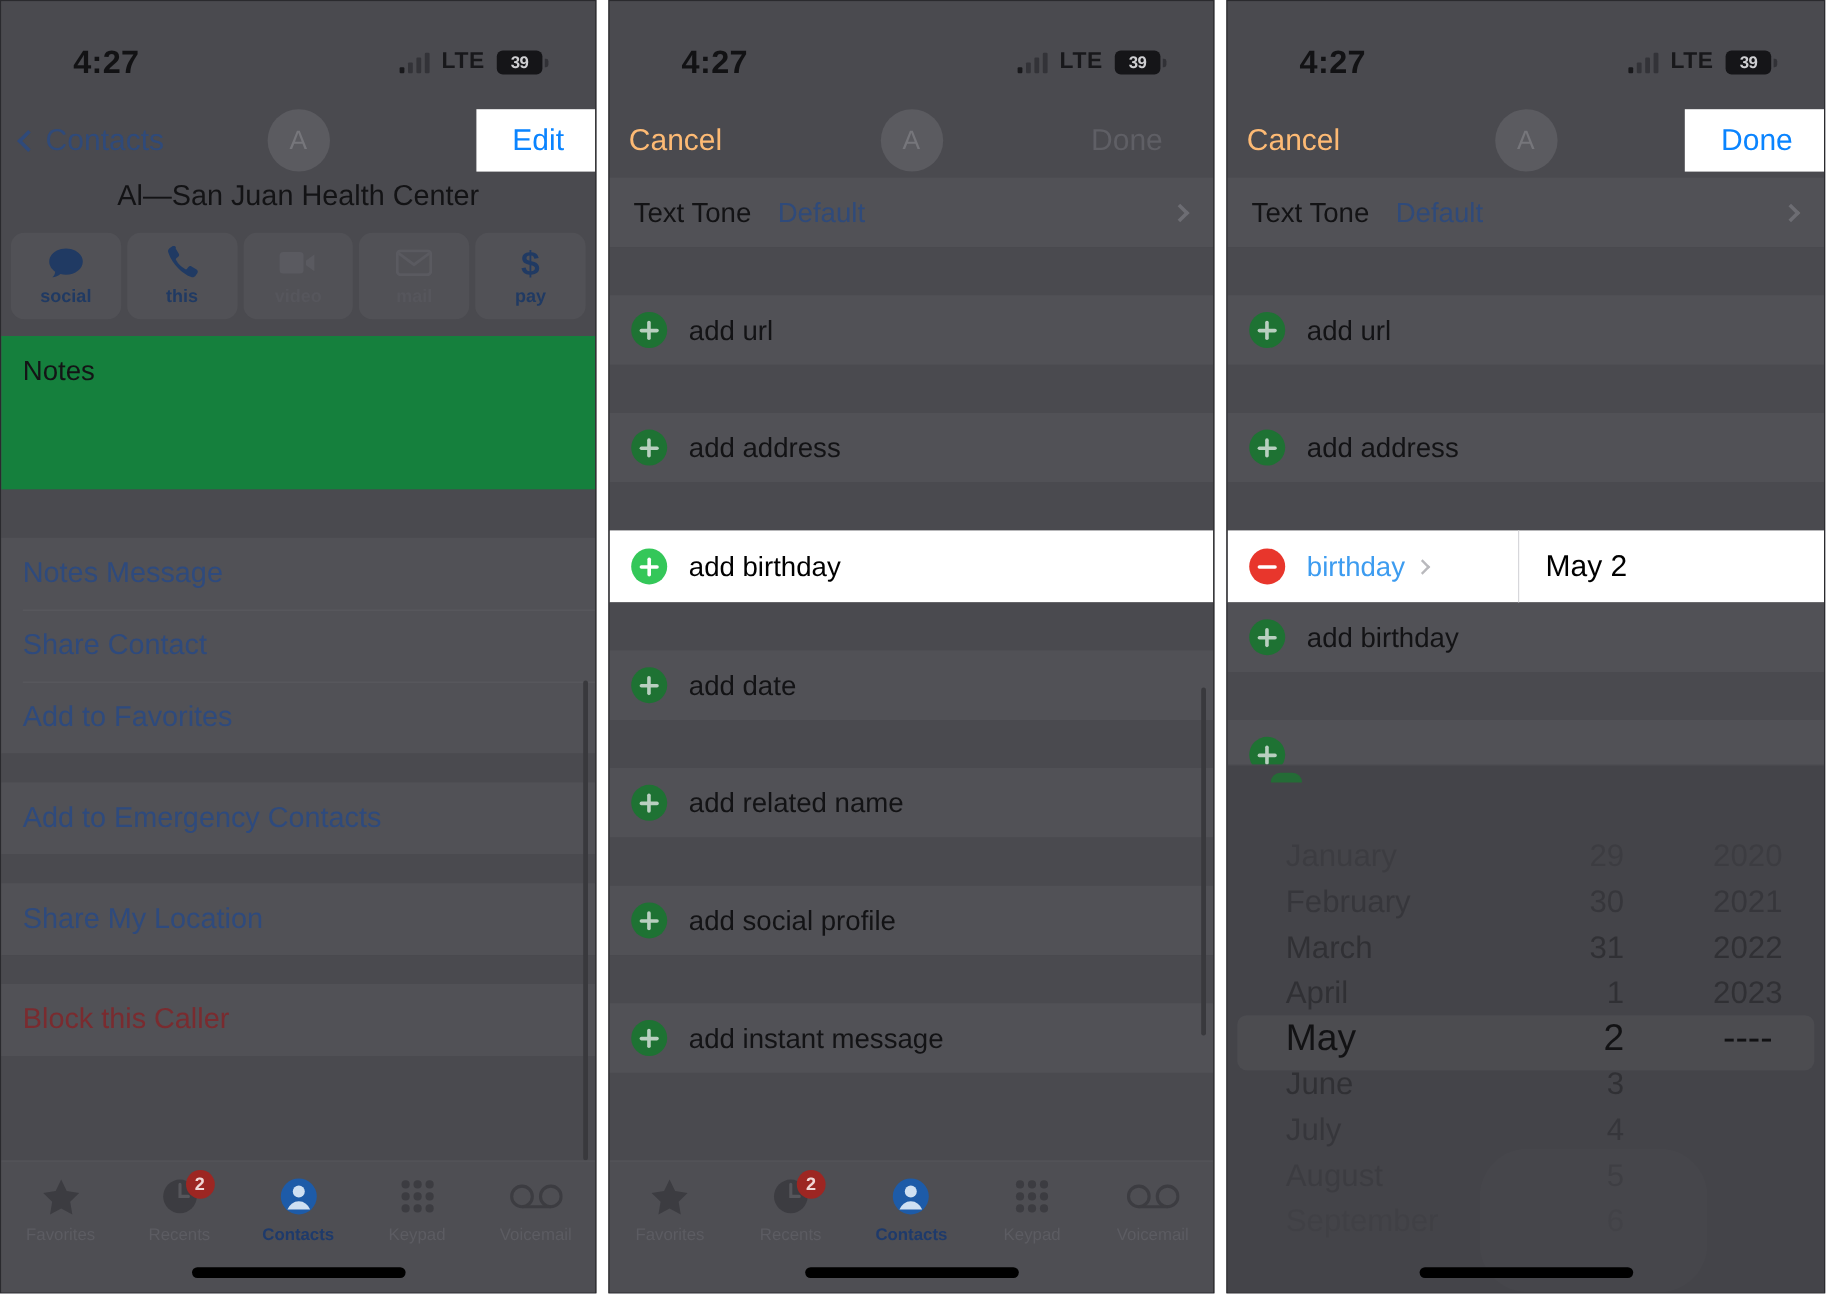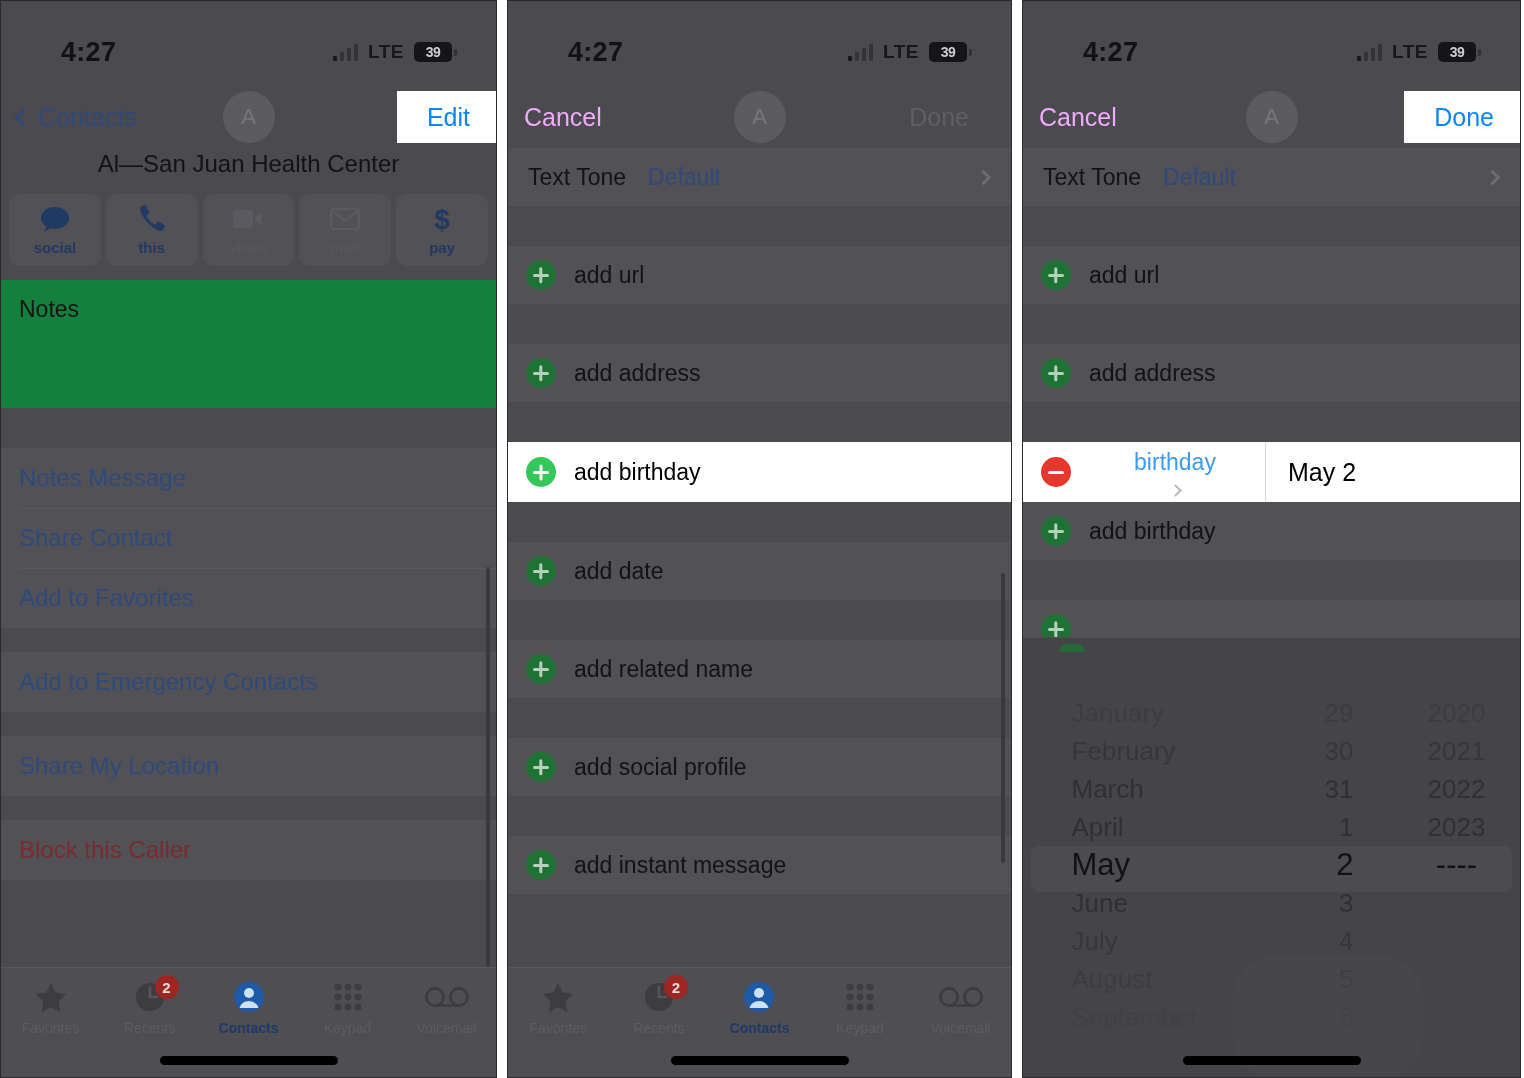--- a/index.html
+++ b/index.html
@@ -77,21 +77,21 @@
   }
   .nav-left { display: flex; align-items: center; gap: 6px; cursor: pointer; }
   .chev-back {
     width: 13px; height: 13px;
     border-left: 3.5px solid #2f4a7a;
     border-bottom: 3.5px solid #2f4a7a;
     transform: rotate(45deg);
     margin-right: 2px;
   }
   .nav-link { font-size: 25px; color: #2f4a7a; }
-  .nav-link.cancel { font-size: 25px; color: #f0abfc; }
+  .nav-link.cancel { font-size: 25px; color: #fdba74; }
   .nav-avatar {
     position: absolute; left: 50%; top: 50%;
     transform: translate(-50%, -50%);
     width: 52px; height: 52px; border-radius: 50%;
     background: #5b5b60;
     display: flex; align-items: center; justify-content: center;
     font-size: 22px; color: #76767b;
   }
   .nav-right {
     margin-left: auto;
@@ -172,21 +172,21 @@
   .erow.hl .plus { background: #34c759; }
   .erow.hl .plus .pm-glyph::before,
   .erow.hl .plus .pm-glyph::after { background: #ffffff; height: 3px; }
 
   
   .erow.filled {
     background: #ffffff; height: 60px; padding: 0 0 0 18px;
   }
   .bd-label {
     display: flex; align-items: center; gap: 10px;
-    width: 172px; margin-left: 18px; flex-direction: column;
+    width: 172px; margin-left: 18px;
   }
   .bd-label .lbl { font-size: 23px; color: #3d9cf0; }
   .chev-sm {
     width: 9px; height: 9px;
     border-top: 2.5px solid #b9b9bd;
     border-right: 2.5px solid #b9b9bd;
     transform: rotate(45deg);
   }
   .bd-div { width: 1px; align-self: stretch; background: #d7d7db; margin: 0 0 0 4px; }
   .bd-value { font-size: 25px; color: #000; padding-left: 22px; }

